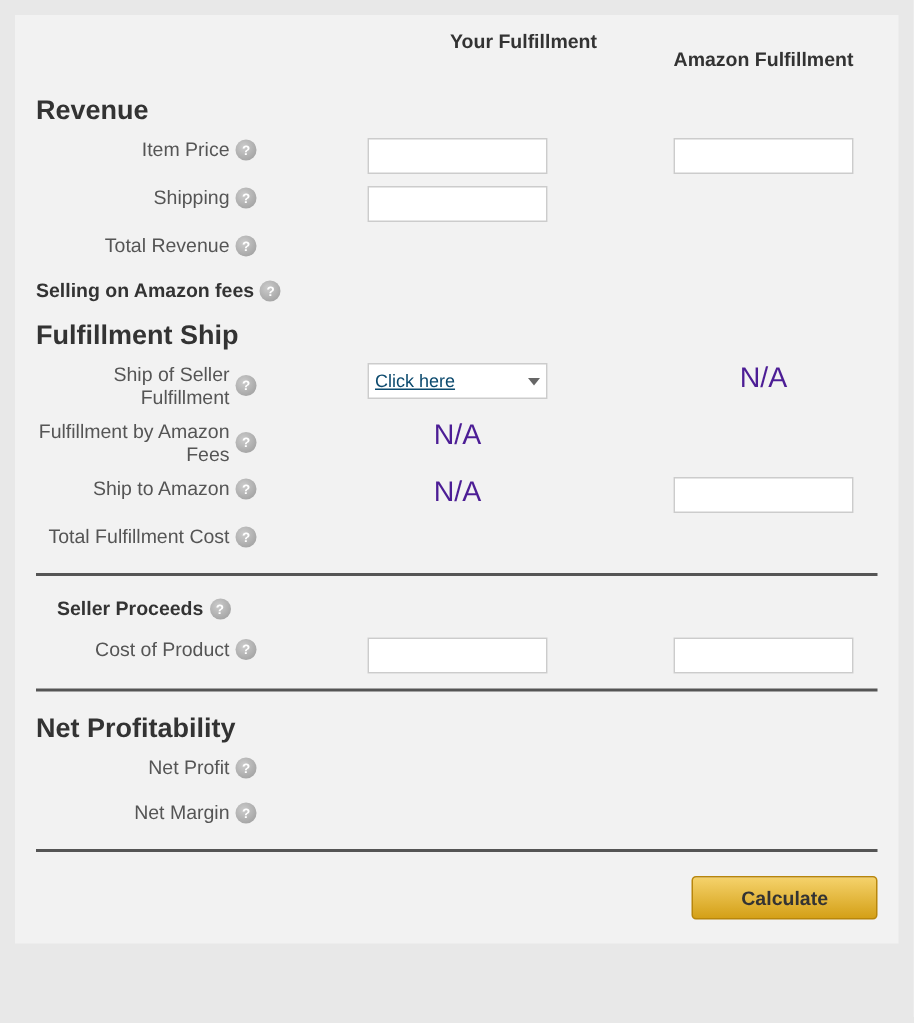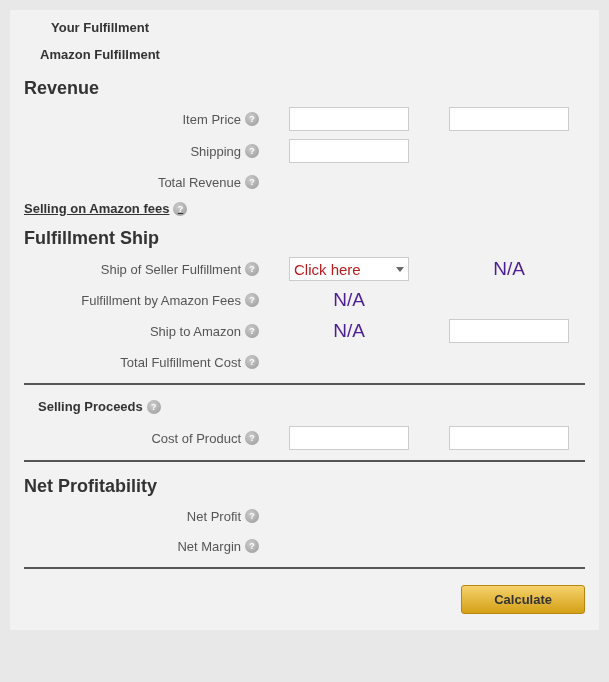--- a/index.html
+++ b/index.html
@@ -17,43 +17,43 @@
     .container {
       background: #f2f2f2;
       width: 590px;
       padding: 10px 0 10px 0;
     }
     .header-row {
       display: flex;
       justify-content: flex-end;
       padding: 0 10px 8px 10px;
       border-bottom: none;
-      flex-direction: column;
     }
     .header-col {
       font-weight: bold;
       font-size: 13px;
       color: #333;
       text-align: center;
     }
     .header-col.your { width: 160px; }
     .header-col.amazon { width: 160px; margin-top: 12px; }
 
     .section-label {
       font-weight: bold;
       font-size: 18px;
       padding: 8px 14px 4px 14px;
       color: #333;
     }
 
     .row {
       display: flex;
-      align-items: center;
+      align-items: flex-start;
       padding: 4px 10px;
       min-height: 30px;
+      gap: 44px;
     }
     .row-label {
       flex: 1;
       text-align: right;
       padding-right: 10px;
       color: #555;
       font-size: 13px;
       display: flex;
       align-items: center;
       justify-content: flex-end;
@@ -102,22 +102,23 @@
       display: flex;
       align-items: center;
       border: 1px solid #ccc;
       background: #fff;
       height: 24px;
       width: 120px;
       padding: 0 4px;
       justify-content: space-between;
     }
     .click-here-link {
-      color: #b91c1c;
-      font-size: 15px;
+      color: #0c4a6e;
+      text-decoration: underline;
+      font-size: 12px;
       cursor: pointer;
     }
     .dropdown-arrow {
       width: 0;
       height: 0;
       border-left: 4px solid transparent;
       border-right: 4px solid transparent;
       border-top: 5px solid #666;
       flex-shrink: 0;
       cursor: pointer;
@@ -145,21 +146,20 @@
     .selling-fees-row {
       display: flex;
       align-items: center;
       padding: 4px 14px;
     }
     .selling-fees-label {
       font-weight: bold;
       font-size: 13px;
       display: flex;
       align-items: flex-end;
-      text-decoration: underline;
     }
   </style>
 </head>
 <body>
 
 <div class="container">
 
   <div class="header-row">
     <div class="header-col your">Your Fulfillment</div>
     <div class="header-col amazon">Amazon Fulfillment</div>
@@ -258,21 +258,21 @@
     </div>
     <div class="row-your"></div>
     <div class="row-amazon"></div>
   </div>
 
   <hr class="thick-divider">
 
   <div class="row" style="padding: 4px 14px;">
 
     <div style="flex:1; display:flex; align-items:center; padding: 4px 14px;">
-      <span style="font-weight:bold; font-size:13px;">Selling Proceeds</span>
+      <span style="font-weight:bold; font-size:13px;">Seller Proceeds</span>
       <span class="info-icon">?</span>
     </div>
   </div>
 
   <div class="row">
     <div class="row-label">
       <span>Cost of Product</span>
       <span class="info-icon">?</span>
     </div>
     <div class="row-your">

